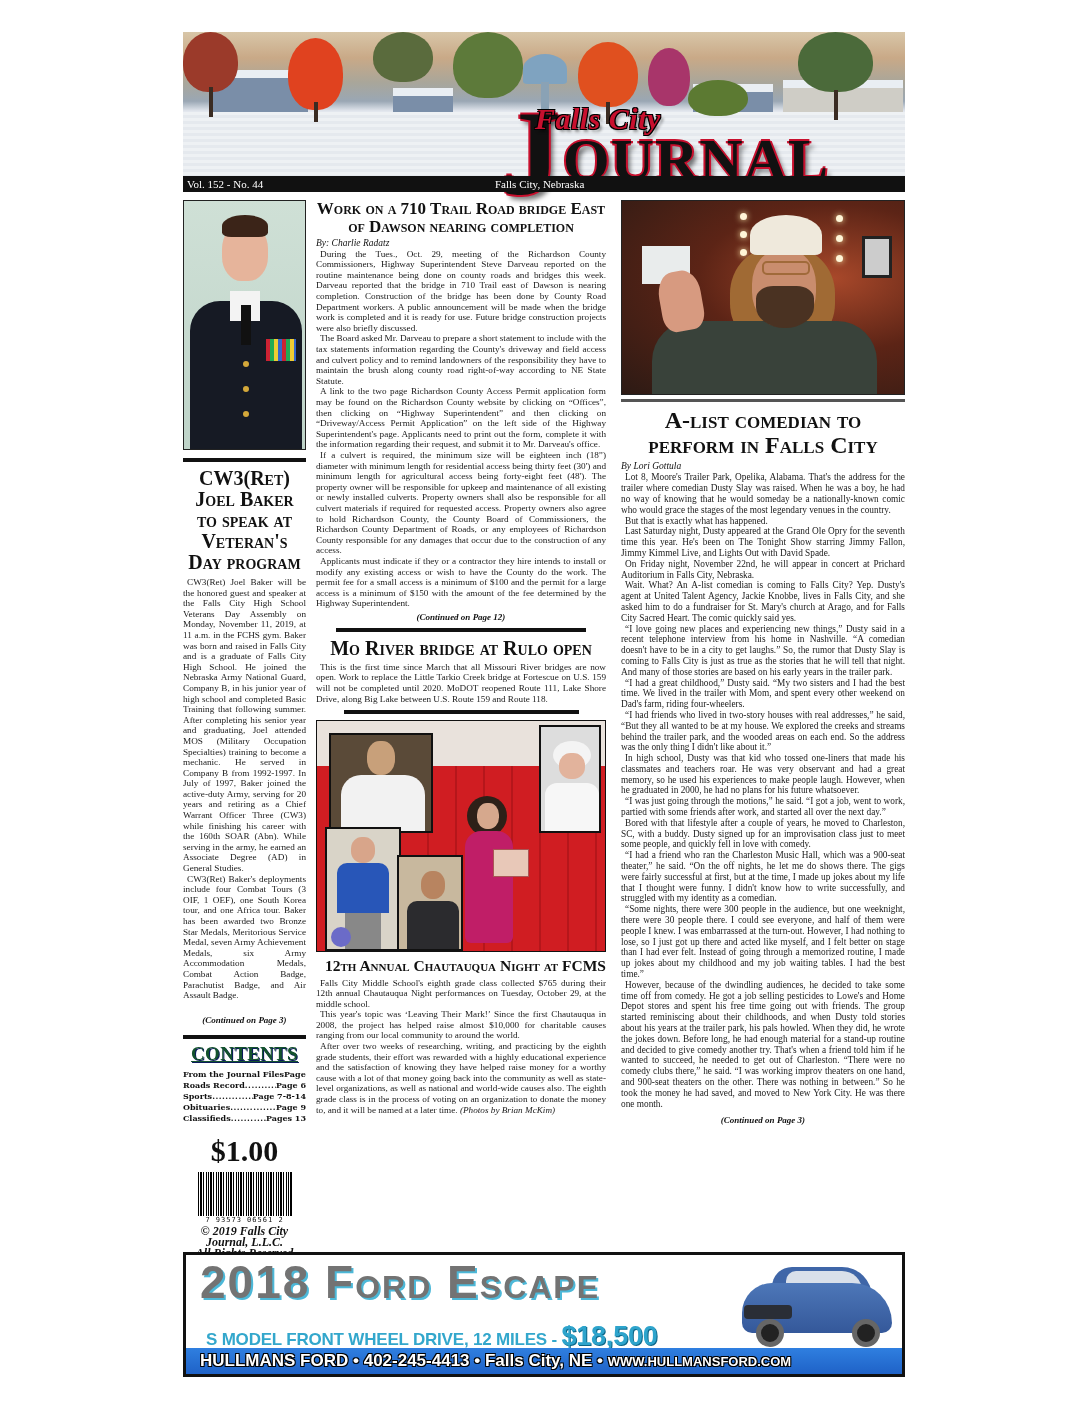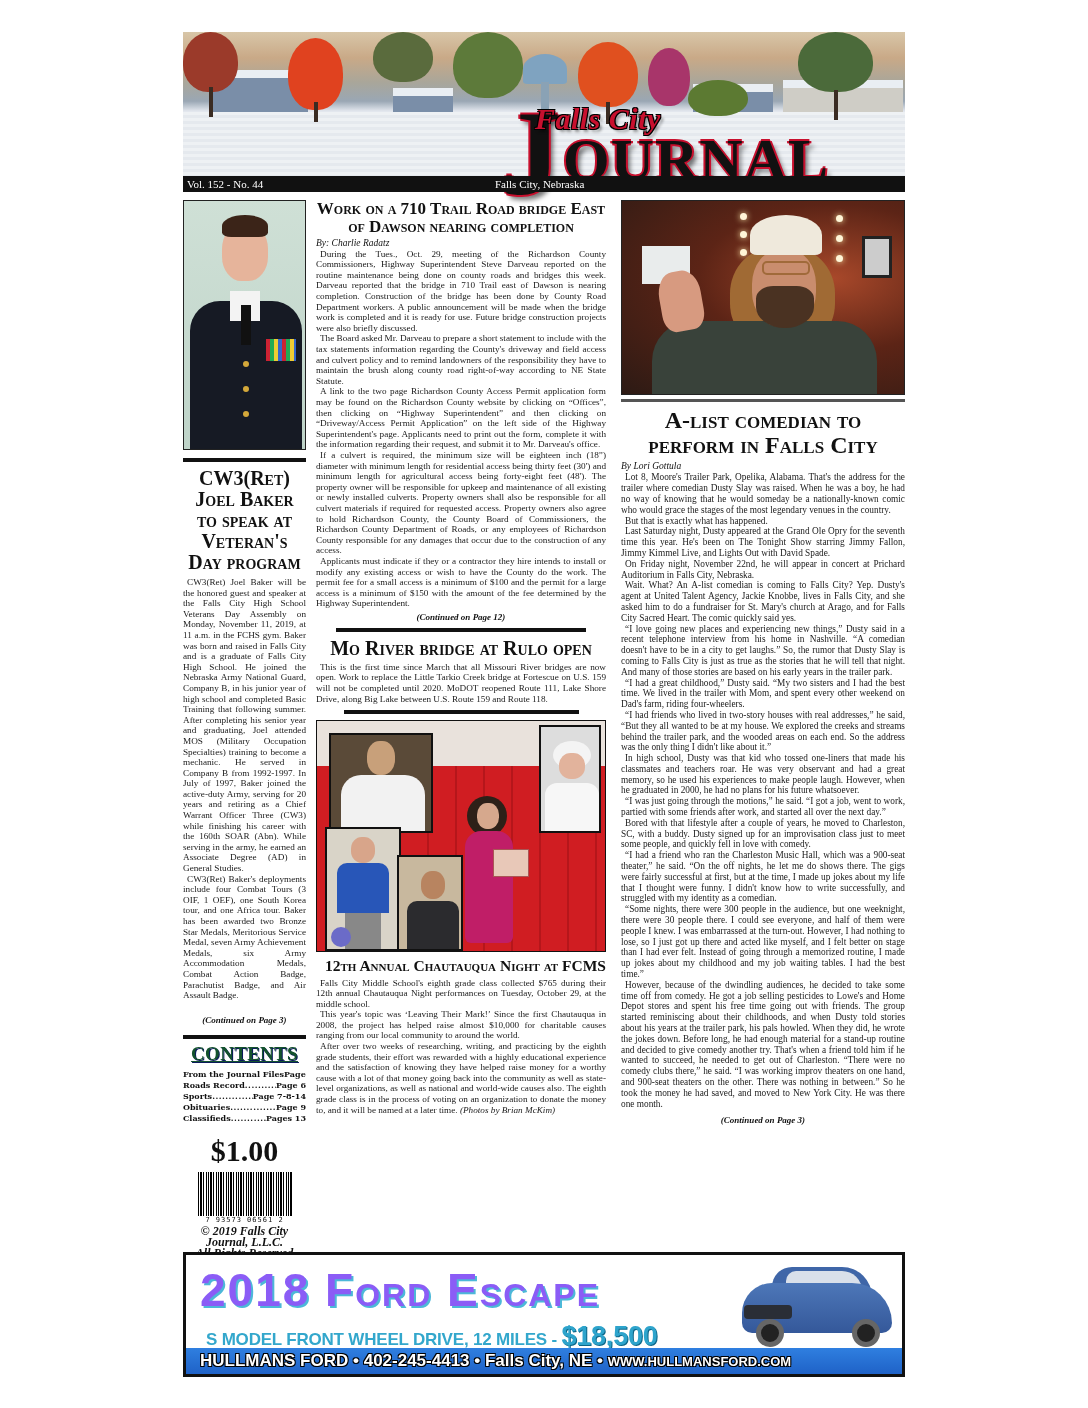--- a/index.html
+++ b/index.html
@@ -82,21 +82,21 @@
   .contents-row { display: flex; white-space: nowrap; overflow: hidden; }
   .contents-row .dots { flex: 1; overflow: hidden; letter-spacing: 0.5px; }
   .price { font-family: "Liberation Serif", serif; font-weight: bold; font-size: 30px; text-align: center; margin-top: 10px; }
   .barcode { width: 94px; height: 44px; margin: 4px auto 0 auto;
     background: repeating-linear-gradient(90deg, #000 0 1px, #fff 1px 2px, #000 2px 4px, #fff 4px 5px, #000 5px 6px, #fff 6px 8px, #000 8px 9px, #fff 9px 10px); }
   .barcode-num { font-family: "DejaVu Sans Mono", monospace; font-size: 7px; text-align: center; letter-spacing: 1px; }
   .copyright { font-style: italic; font-weight: bold; font-size: 12px; text-align: center; line-height: 11px; margin-top: 2px; }
 
   
   .ad { position: absolute; left: 183px; top: 1252px; width: 722px; height: 125px; border: 3px solid #111; background: #fff; overflow: hidden; }
-  .ad-title { position: absolute; left: 14px; top: 8px; font-family: "Liberation Sans", sans-serif; font-weight: bold; font-size: 46px; letter-spacing: 2px; color: #8b5cf6;
+  .ad-title { position: absolute; left: 14px; top: 0; font-family: "Liberation Sans", sans-serif; font-weight: bold; font-size: 46px; letter-spacing: 2px; color: #737373;
     font-variant: small-caps; text-shadow: 2px 2px 0 #4cb8d8; }
   .ad-sub { position: absolute; left: 20px; top: 66px; font-family: "Liberation Sans", sans-serif; font-weight: bold; font-size: 17px; color: #33a7cc; letter-spacing: -0.2px; }
   .ad-price { font-size: 27px; color: #2ea4cc; text-shadow: 1px 1px 0 #0d6688; }
   .ad-bar { position: absolute; left: 0; top: 93px; width: 716px; height: 26px; background: linear-gradient(180deg, #2f7fe0 0%, #1f62c7 100%);
     color: #fff; font-family: "Liberation Sans", sans-serif; font-weight: bold; font-size: 17px; line-height: 26px; padding-left: 14px; white-space: nowrap;
     text-shadow: 1px 1px 0 #000, -1px -1px 0 #000, 1px -1px 0 #000, -1px 1px 0 #000; }
   .ad-bar .web { font-size: 13px; }
   .car { position: absolute; left: 548px; top: 6px; width: 160px; height: 86px; }
   .car .body { position: absolute; left: 8px; top: 22px; width: 150px; height: 50px; background: linear-gradient(180deg, #4d77b8 0%, #34589a 100%); border-radius: 30px 40px 10px 10px; }
   .car .roof { position: absolute; left: 38px; top: 6px; width: 100px; height: 30px; background: #3f66a8; border-radius: 20px 30px 0 0; }

